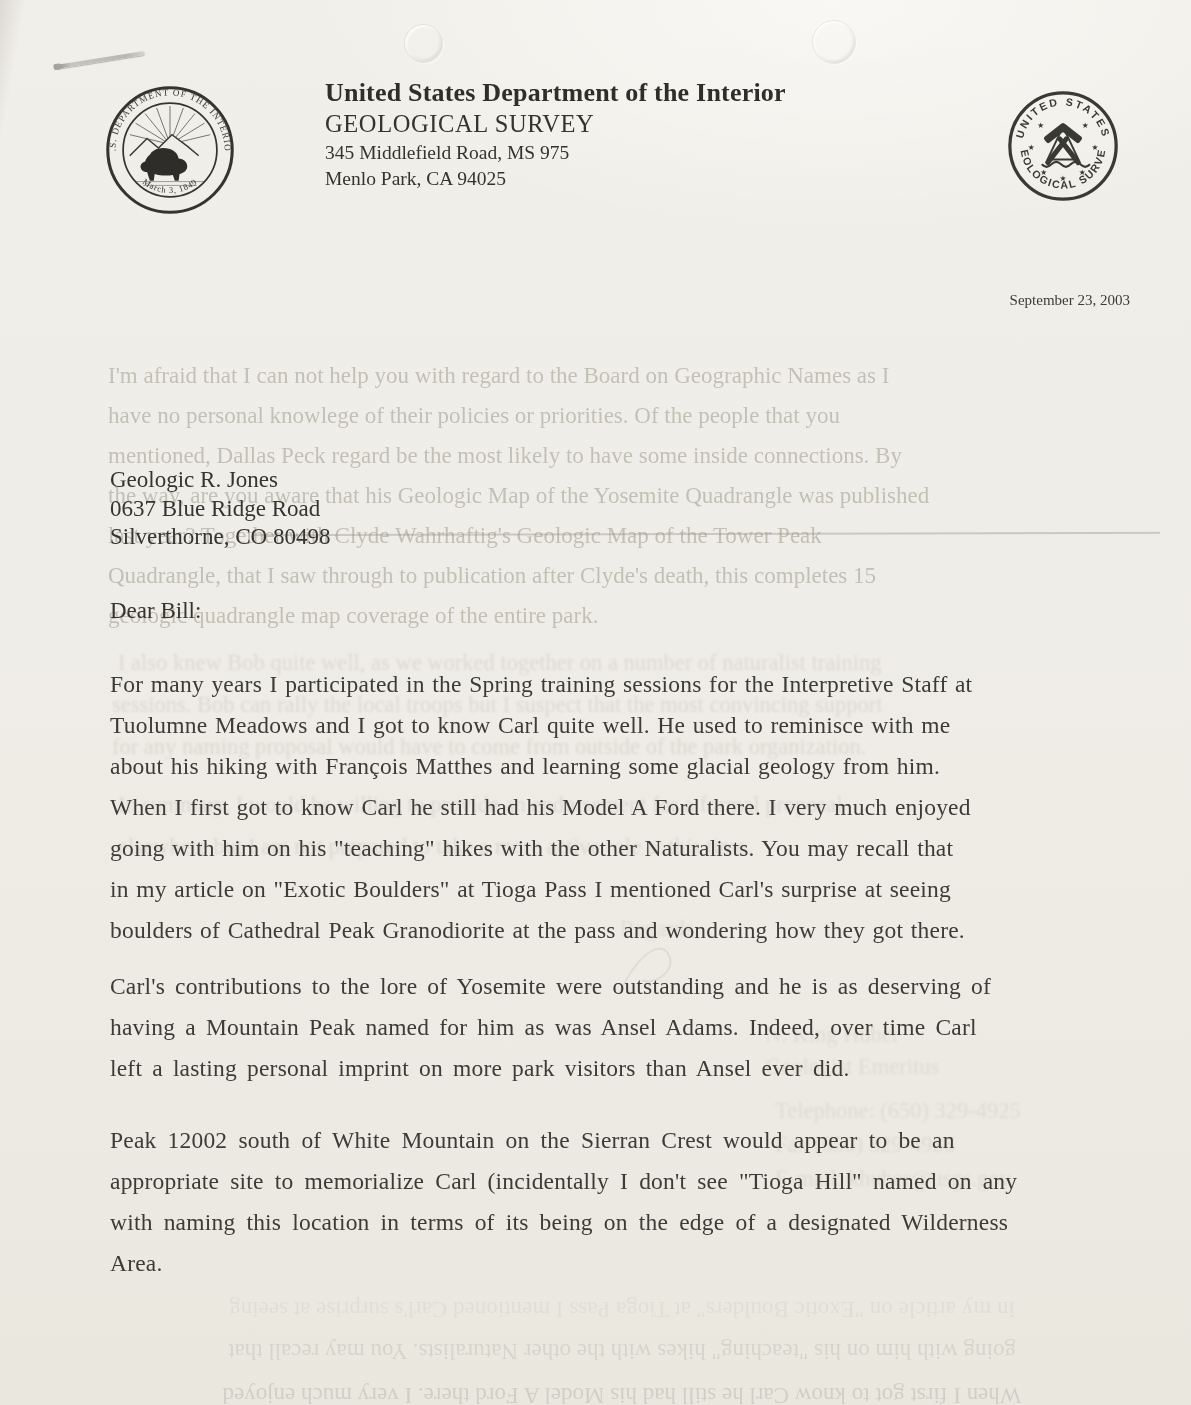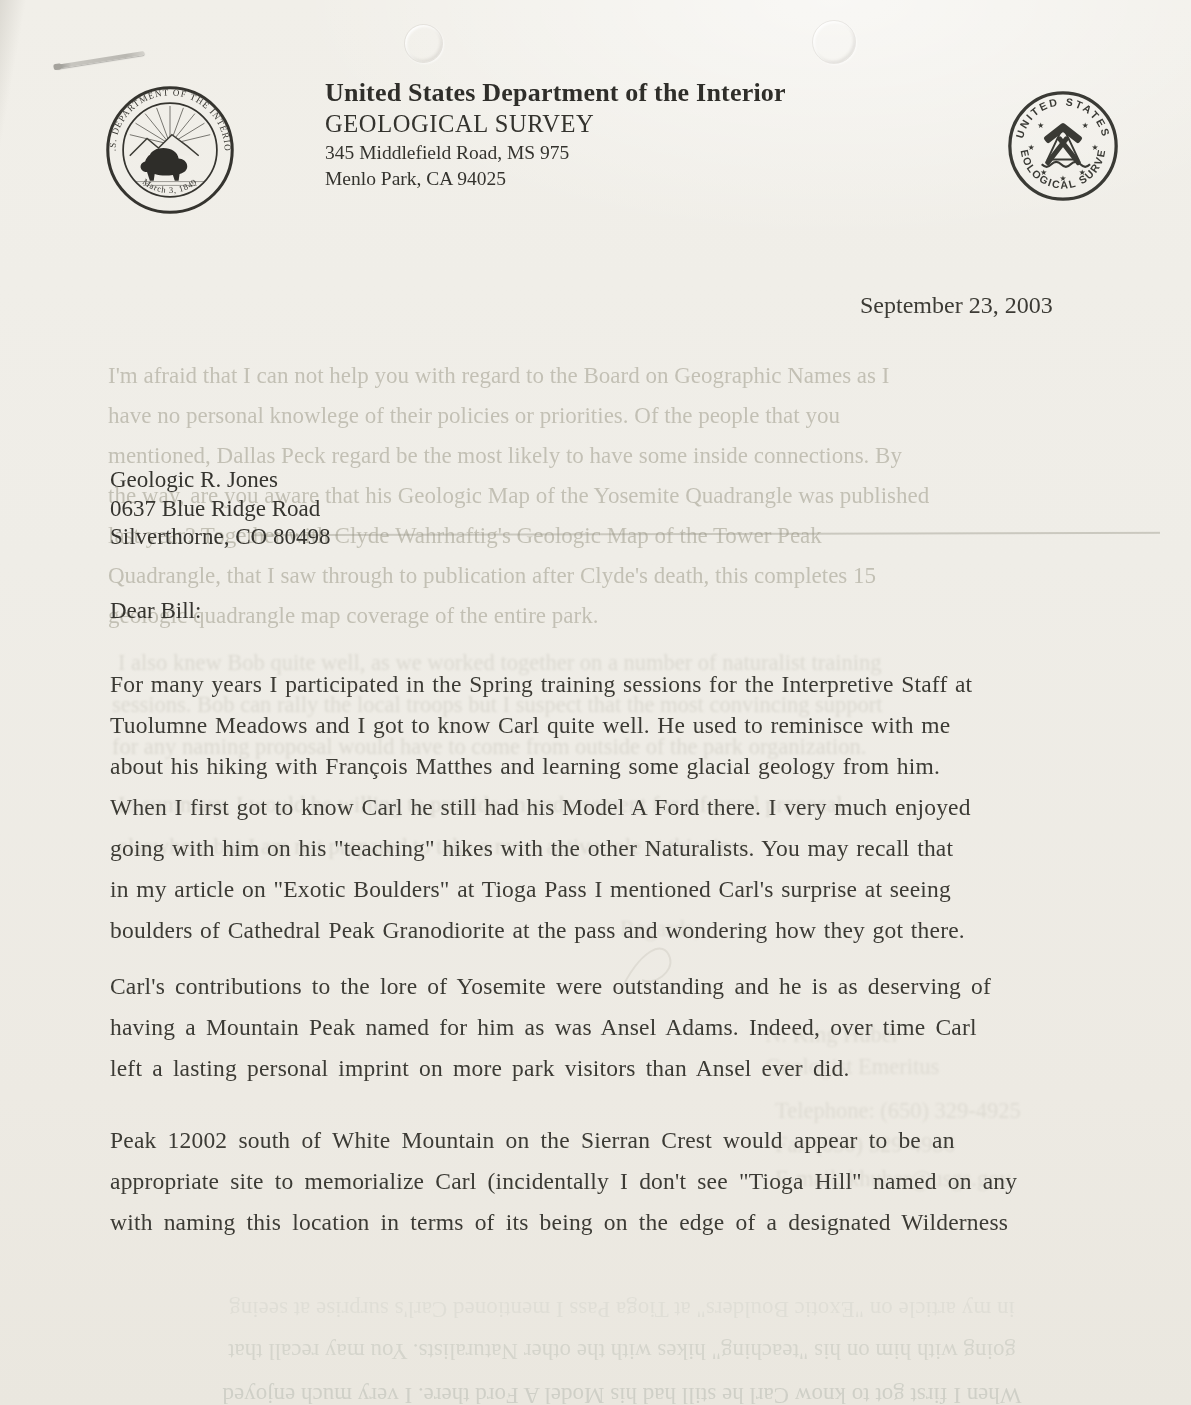--- a/index.html
+++ b/index.html
@@ -19,21 +19,21 @@
   .lh-agency{font-size:24.5px;line-height:32px;letter-spacing:.6px;color:#34332e;}
   .lh-addr{font-size:19.5px;line-height:26px;color:#34332e;}
   
   .staple{left:55px;top:58px;width:90px;height:4px;transform:rotate(-9deg);
     background:linear-gradient(to right,#8f8e89,#c8c6c0 18%,#b9b7b1 80%,#d5d3cd);
     border-radius:2px;box-shadow:0 1px 1px rgba(0,0,0,.25);}
   .staple:before{content:"";position:absolute;left:-2px;top:-1px;width:8px;height:6px;background:#a5a39d;border-radius:2px;}
   .emboss{border-radius:50%;border:1px solid rgba(120,115,105,.12);
     box-shadow:inset 1.5px 1.5px 3px rgba(255,255,255,.9), inset -1.5px -2px 3px rgba(90,85,75,.12), 1px 1px 2px rgba(255,255,255,.6);}
   
-  .date{left:860px;top:292px;width:270px;font-size:24px;color:#3c3b35;}
+  .date{left:860px;top:292px;width:270px;text-align:right;font-size:15px;color:#3c3b35;}
   .recipient{left:110px;top:466px;font-size:23px;line-height:28.5px;color:#35342f;}
   .salutation{left:110px;top:598px;font-size:23px;color:#35342f;}
   .para{left:110px;width:1030px;font-size:23.5px;line-height:41px;color:#3c3b35;letter-spacing:.2px;}
   .p1{top:664px;word-spacing:1.5px;}
   .p2{top:966px;word-spacing:4px;}
   .p3{top:1120px;word-spacing:5px;}
   
   .ghost-para{left:108px;top:356px;width:1060px;font-size:23px;line-height:40px;
     color:#9f9c8c;opacity:.55;filter:blur(.4px);}
   .ghost-frag{font-size:22.5px;color:#a3a092;opacity:.25;filter:blur(1px);white-space:nowrap;}
@@ -181,19 +181,20 @@
     </div>
   <div class="abs para p2">
       <div class="tline">Carl's contributions to the lore of Yosemite were outstanding and he is as deserving of</div>
       <div class="tline">having a Mountain Peak named for him as was Ansel Adams.  Indeed, over time Carl</div>
       <div class="tline">left a lasting personal imprint on more park visitors than Ansel ever did.</div>
     </div>
   <div class="abs para p3">
       <div class="tline">Peak 12002 south of White Mountain on the Sierran Crest would appear to be an</div>
       <div class="tline">appropriate site to memorialize Carl (incidentally I don't see "Tioga Hill" named on any</div>
       <div class="tline">with naming this location in terms of its being on the edge of a designated Wilderness</div>
+      <div class="tline">Area.</div>
     </div>
 
   <div class="abs flip-line f1">in my article on "Exotic Boulders" at Tioga Pass I mentioned Carl's surprise at seeing</div>
   <div class="abs flip-line f2">going with him on his "teaching" hikes with the other Naturalists.  You may recall that</div>
   <div class="abs flip-line f3">When I first got to know Carl he still had his Model A Ford there.  I very much enjoyed</div>
 
 </div>
 
 </body></html>

